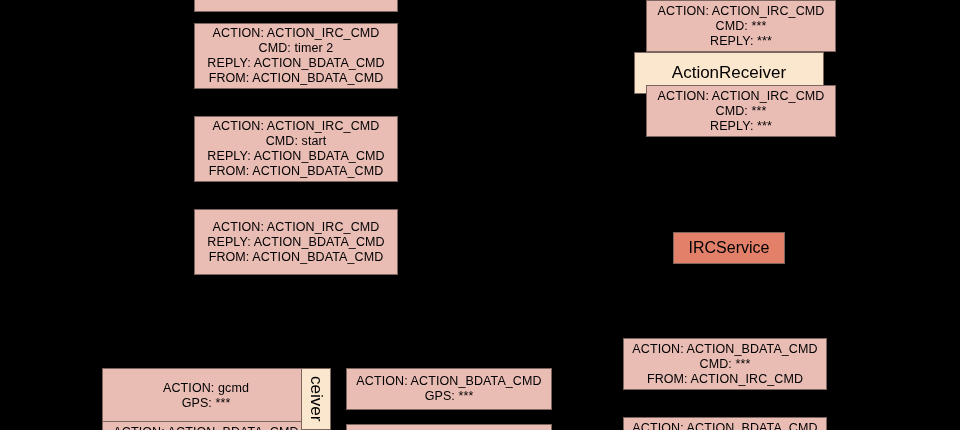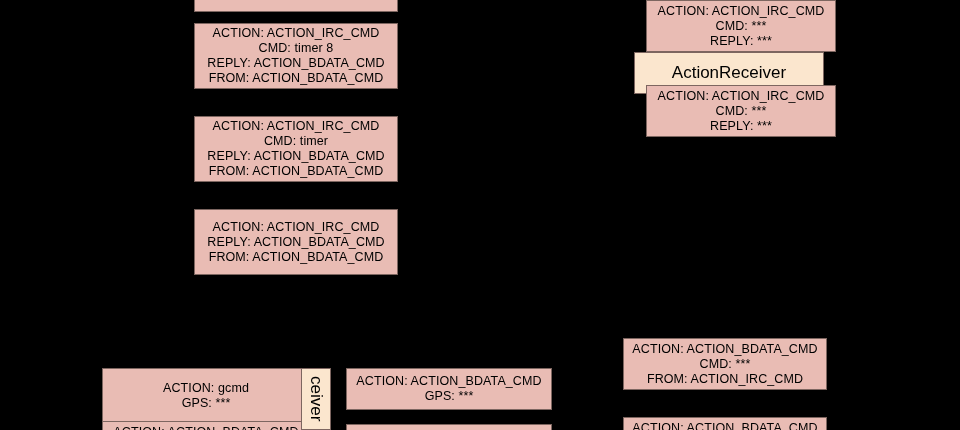--- a/index.html
+++ b/index.html
@@ -77,28 +77,28 @@
 <body>
 
 <div id="canvas">
 
   <div class="note" style="left:182px; top:-46px; width:204px; height:58px;">
     
   </div>
 
   <div class="note" style="left:182px; top:23px; width:204px; height:66px;">
     <span class="ln">ACTION: ACTION_IRC_CMD</span>
-    <span class="ln">CMD: timer 8</span>
+    <span class="ln">CMD: timer 2</span>
     <span class="ln">REPLY: ACTION_BDATA_CMD</span>
     <span class="ln">FROM: ACTION_BDATA_CMD</span>
   </div>
 
   <div class="note" style="left:182px; top:116px; width:204px; height:66px;">
     <span class="ln">ACTION: ACTION_IRC_CMD</span>
-    <span class="ln">CMD: timer</span>
+    <span class="ln">CMD: start</span>
     <span class="ln">REPLY: ACTION_BDATA_CMD</span>
     <span class="ln">FROM: ACTION_BDATA_CMD</span>
   </div>
 
   <div class="note" style="left:182px; top:209px; width:204px; height:66px;">
     <span class="ln">ACTION: ACTION_IRC_CMD</span>
     <span class="ln">REPLY: ACTION_BDATA_CMD</span>
     <span class="ln">FROM: ACTION_BDATA_CMD</span>
   </div>
 
@@ -112,20 +112,23 @@
   <div class="band stack-mid" style="left:634px; top:52px; width:190px; height:42px;">
     <span>ActionReceiver</span>
   </div>
 
   <div class="note stack-mid" style="left:634px; top:85px; width:190px; height:52px;">
     <span class="ln">ACTION: ACTION_IRC_CMD</span>
     <span class="ln">CMD: ***</span>
     <span class="ln">REPLY: ***</span>
   </div>
 
+  <div class="lifeline" style="left:673px; top:232px; width:112px; height:32px;">
+    <span>IRCService</span>
+  </div>
 
   <div class="note" style="left:611px; top:338px; width:204px; height:52px;">
     <span class="ln">ACTION: ACTION_BDATA_CMD</span>
     <span class="ln">CMD: ***</span>
     <span class="ln">FROM: ACTION_IRC_CMD</span>
   </div>
 
   <div class="note" style="left:611px; top:417px; width:204px; height:52px; justify-content:flex-start; padding-top:3px;">
     <span class="ln">ACTION: ACTION_BDATA_CMD</span>
   </div>

